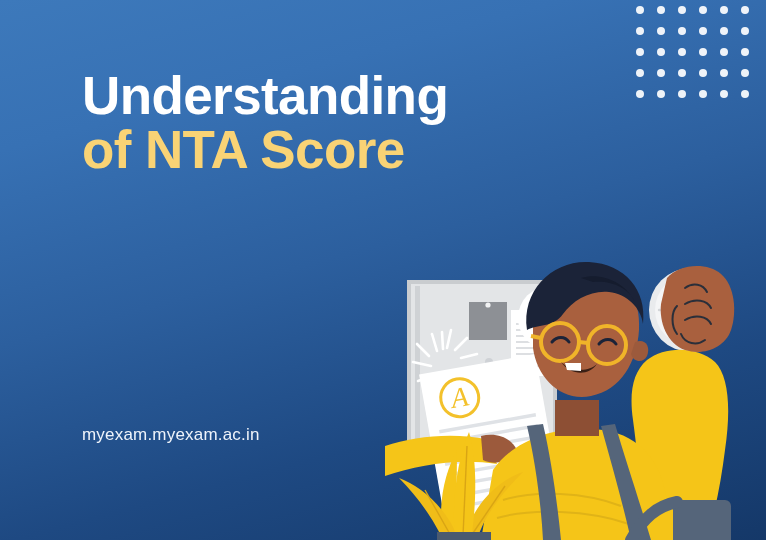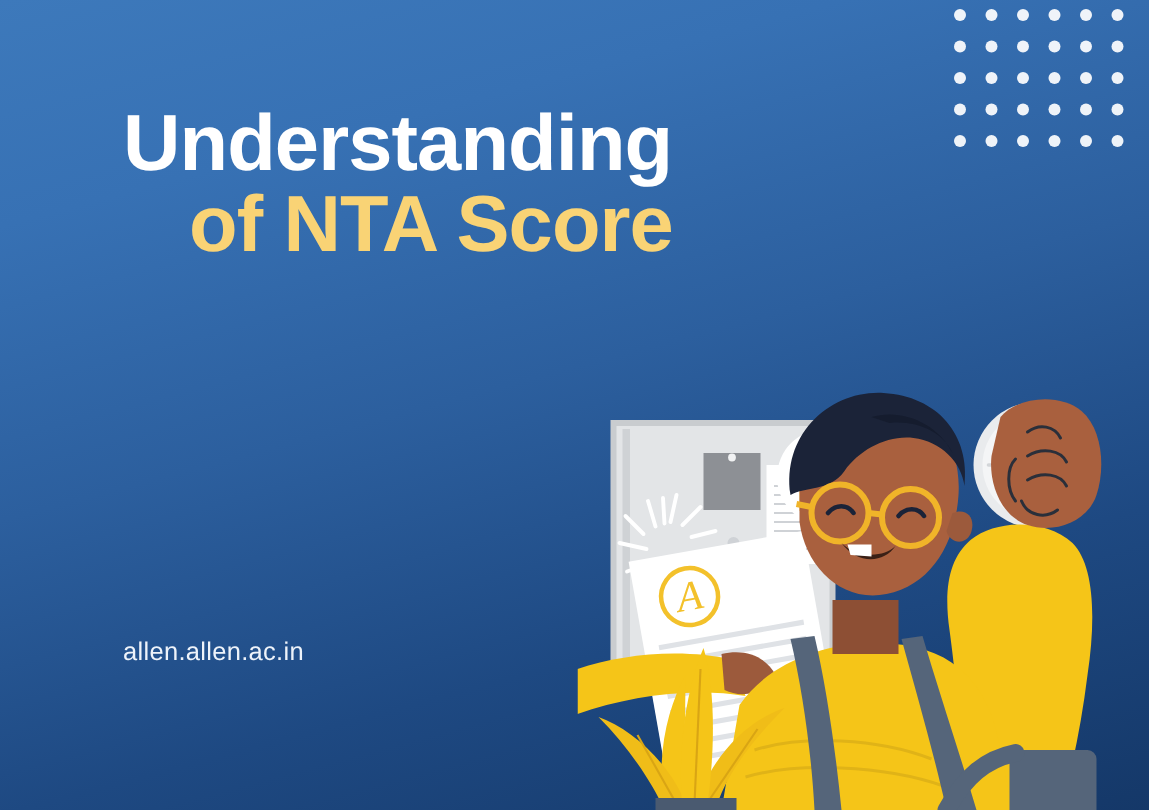--- a/index.html
+++ b/index.html
@@ -35,21 +35,21 @@
     line-height:1.005;
     letter-spacing:-0.6px;
   }
   #headline .ln{
     display:block;
     font-size:53px;
     font-weight:700;
     white-space:nowrap;
   }
   #headline .w{color:#ffffff;}
-  #headline .y{color:#f9d375;margin-left:44px;}
+  #headline .y{color:#f9d375;}
 
   
   #site-url{
     position:absolute;left:82px;top:425px;
     color:#eef3fa;font-size:17px;letter-spacing:.2px;font-weight:400;
   }
 
   
   #illustration{
     position:absolute;left:385px;top:250px;width:381px;height:290px;
@@ -92,21 +92,21 @@
       <i></i>
       <i></i>
       <i></i>
   </div>
 
   <h1 id="headline">
     <span class="ln w">Understanding</span>
     <span class="ln y">of NTA Score</span>
   </h1>
 
-  <div id="site-url">allen.allen.ac.in</div>
+  <div id="site-url">myexam.myexam.ac.in</div>
 
   <div id="illustration">
     <svg viewBox="0 0 381 290" xmlns="http://www.w3.org/2000/svg">
       <defs>
         <clipPath id="clipAll">
             <rect x="0" y="0" width="381" height="290"></rect>
           </clipPath>
       </defs>
       <g clip-path="url(#clipAll)">
 

